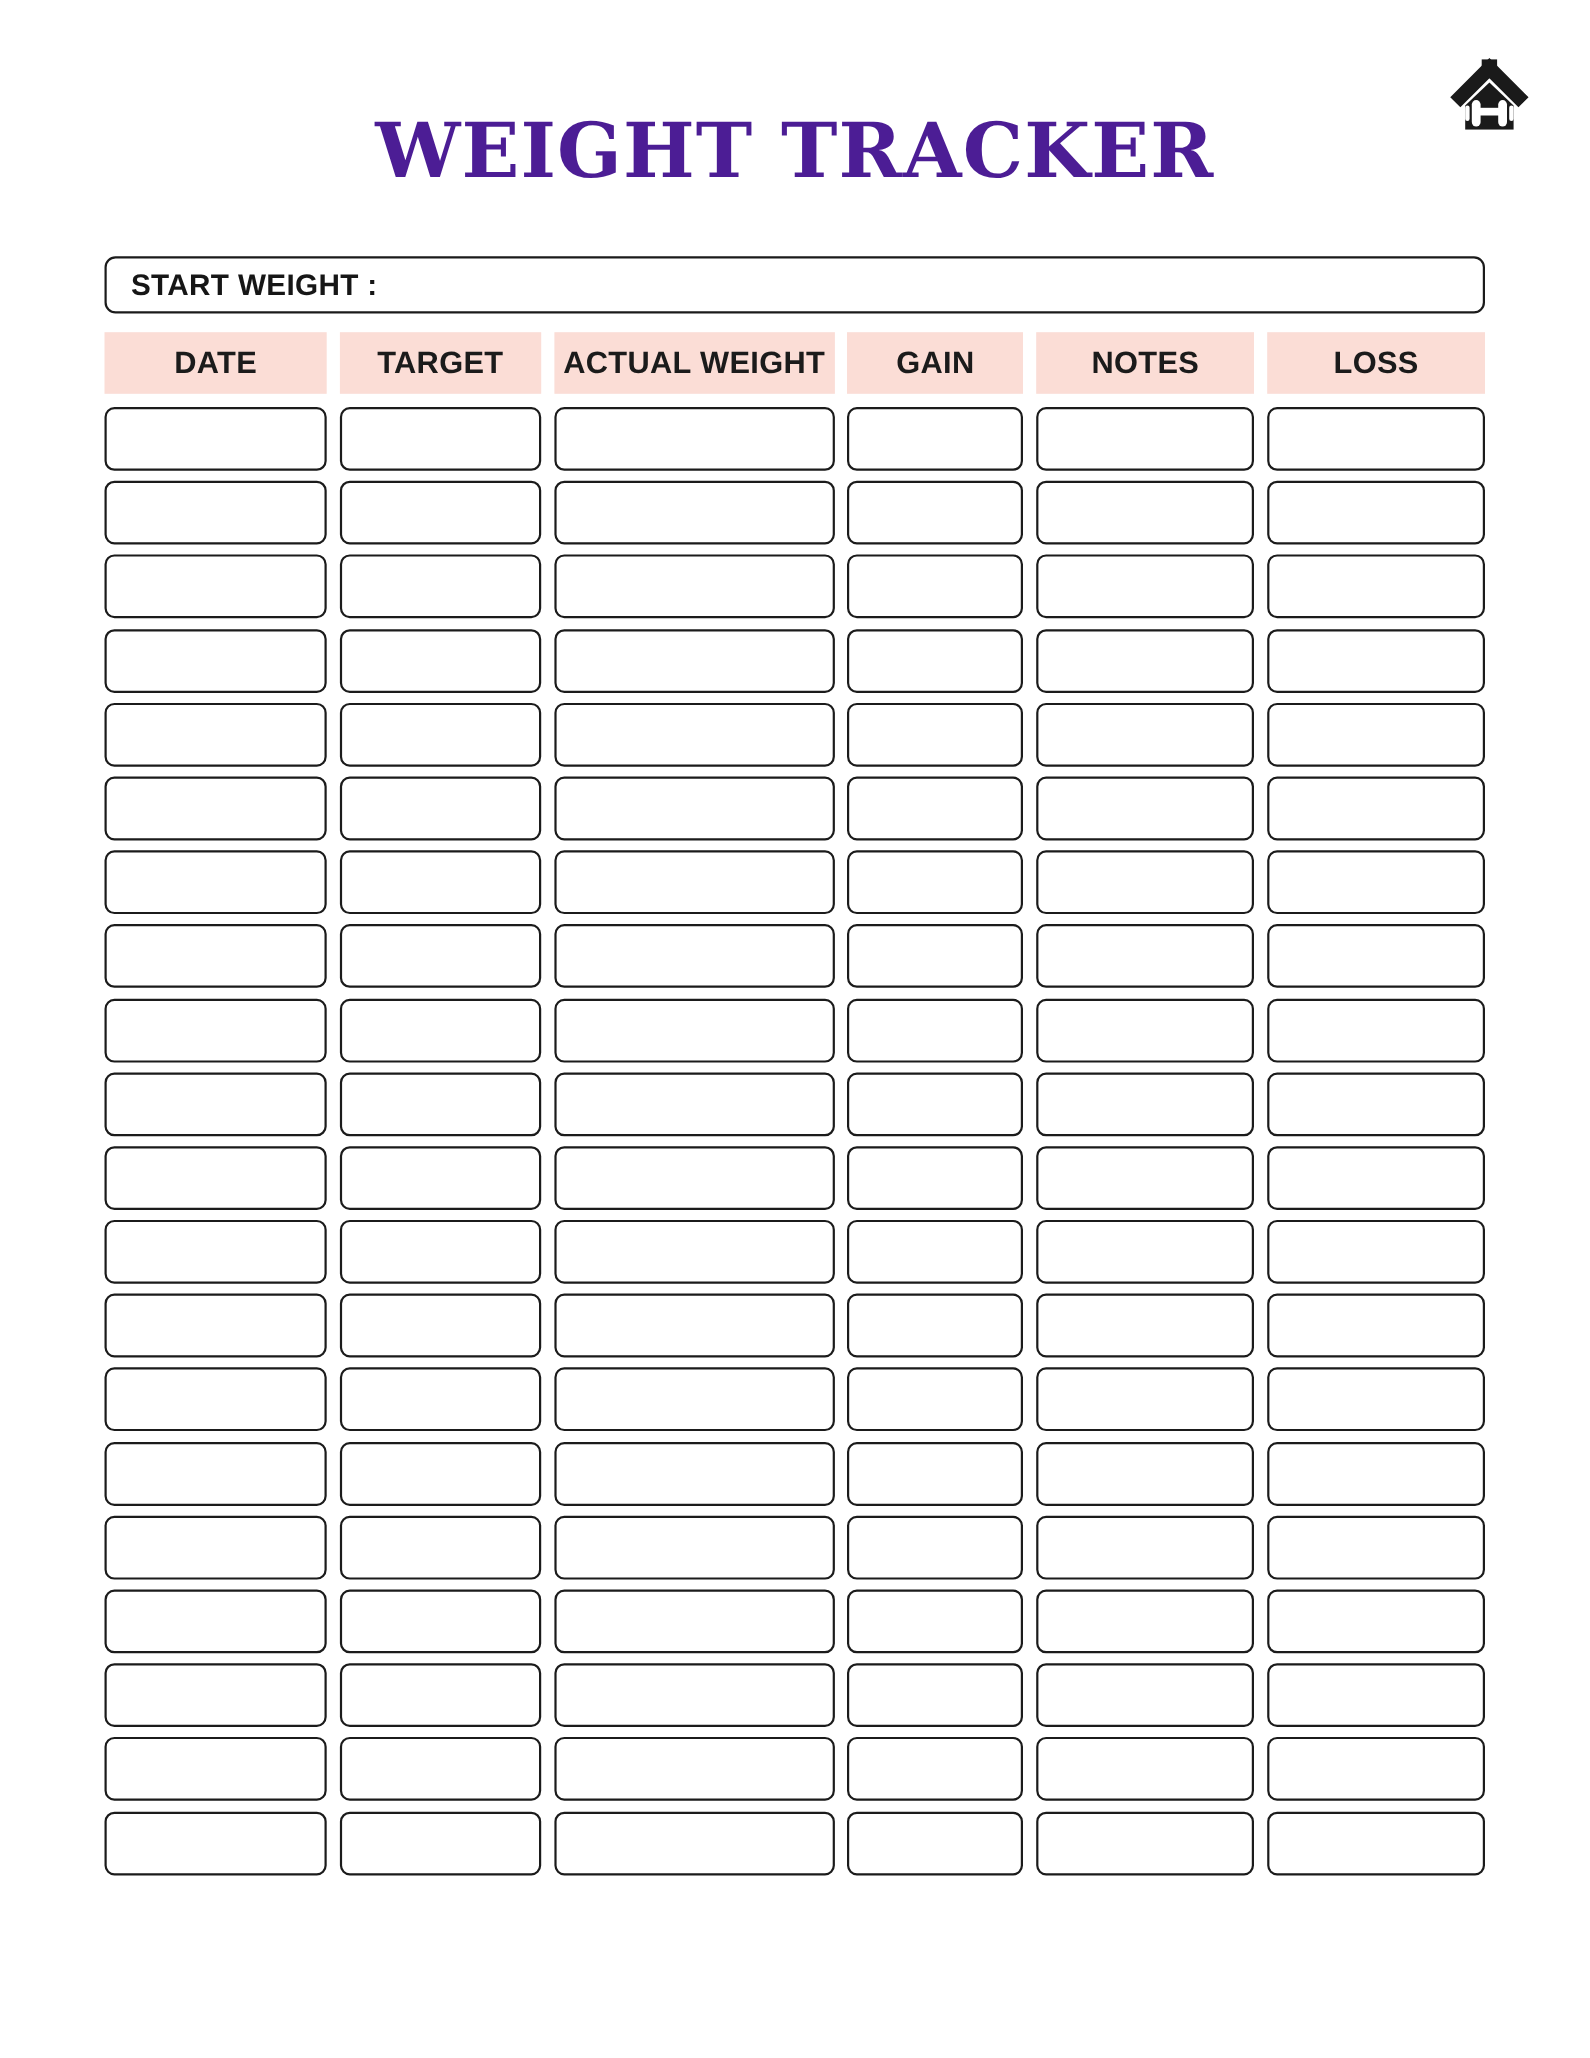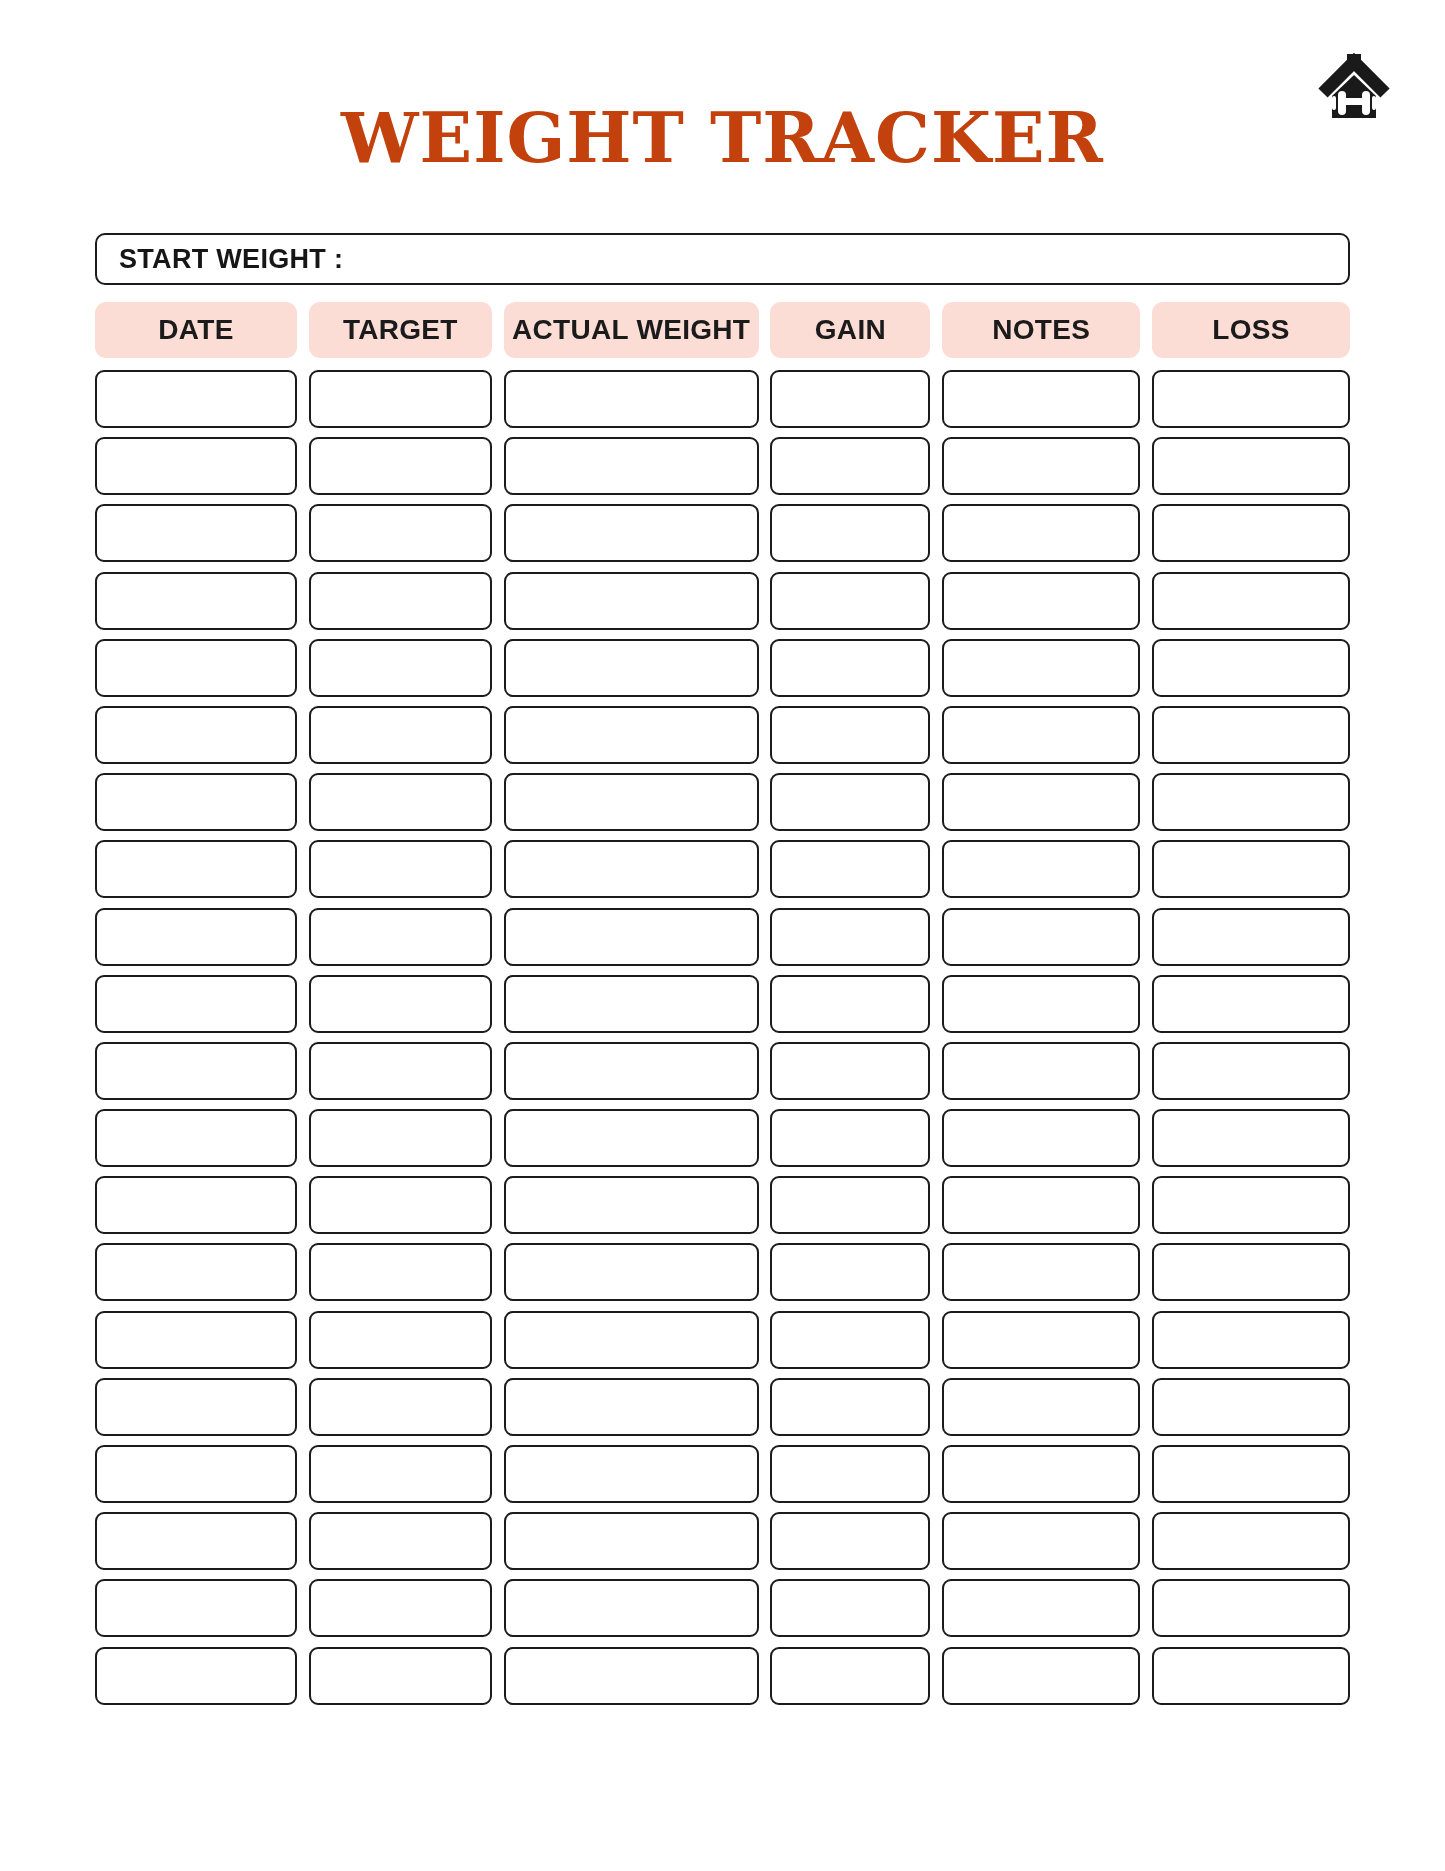--- a/index.html
+++ b/index.html
@@ -11,21 +11,21 @@
   html,body{margin:0;padding:0;}
   body{
     width:1445px;height:1871px;background:var(--page-bg);
     font-family:"Liberation Sans", sans-serif;color:var(--text);
     position:relative;overflow:hidden;
   }
   .page-title{
     position:absolute;top:103px;left:0;width:100%;margin:0;
     text-align:center;
     font-family:"DejaVu Serif", serif;font-weight:700;
-    font-size:69px;line-height:1;letter-spacing:1px;color:#c2410c;
+    font-size:69px;line-height:1;letter-spacing:1px;color:#4c1d95;
   }
   .home-icon{position:absolute;top:52px;left:1318px;width:72px;height:66px;color:#1a1a1a;}
   .home-icon svg{display:block;width:100%;height:100%;}
   .weights{position:absolute;top:233px;left:95px;width:1255px;display:flex;gap:18px;}
   .weight-box{
     flex:1;height:52px;box-sizing:border-box;background:#fff;
     border:2px solid var(--border);border-radius:10px;
     display:flex;align-items:center;padding-left:22px;
   }
   .weight-label{font-weight:bold;font-size:27px;letter-spacing:.3px;white-space:pre;}
@@ -34,21 +34,21 @@
   .col{display:flex;flex-direction:column;}
   .col:nth-child(1){width:202px;}
   .col:nth-child(2){width:183px;justify-content:space-between;}
   .col:nth-child(3){width:255px;}
   .col:nth-child(4){width:160px;}
   .col:nth-child(5){width:198px;}
   .col:nth-child(6){width:198px;}
   .hdr{
     height:56px;margin-bottom:12px;background:var(--header-bg);
     display:flex;align-items:center;justify-content:center;
-    font-weight:bold;font-size:28px;letter-spacing:.3px;color:#1b1b1b;border-radius:11px;
+    font-weight:bold;font-size:28px;letter-spacing:.3px;color:#1b1b1b;
   }
   .cell{
     height:58px;box-sizing:border-box;background:#fff;
     border:2px solid var(--border);border-radius:9px;
     margin-bottom:9.2px;
     font-size:22px;display:flex;align-items:center;padding:0 12px;
   }
 </style>
 </head>
 <body>

